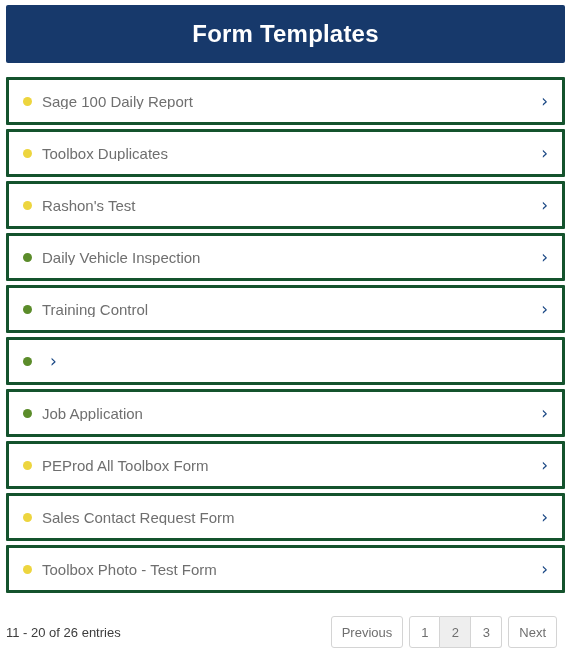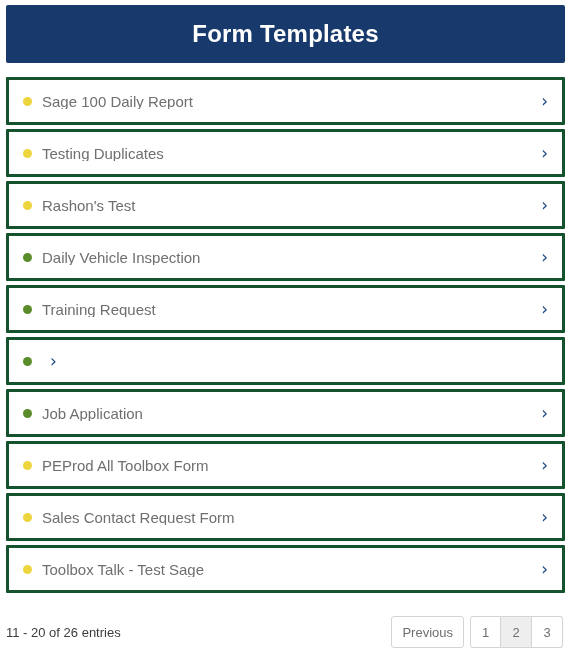--- a/index.html
+++ b/index.html
@@ -155,36 +155,36 @@
   </div>
 
   <div class="list" id="list-root">
       <div class="list-item">
         <span class="bullet" style="background: rgb(237, 213, 62);"></span>
         <span class="item-label">Sage 100 Daily Report</span>
         <span class="chevron">›</span>
       </div>
       <div class="list-item">
         <span class="bullet" style="background: rgb(237, 213, 62);"></span>
-        <span class="item-label">Testing Duplicates</span>
+        <span class="item-label">Toolbox Duplicates</span>
         <span class="chevron">›</span>
       </div>
       <div class="list-item">
         <span class="bullet" style="background: rgb(237, 213, 62);"></span>
         <span class="item-label">Rashon's Test</span>
         <span class="chevron">›</span>
       </div>
       <div class="list-item">
         <span class="bullet" style="background: rgb(91, 140, 42);"></span>
         <span class="item-label">Daily Vehicle Inspection</span>
         <span class="chevron">›</span>
       </div>
       <div class="list-item">
         <span class="bullet" style="background: rgb(91, 140, 42);"></span>
-        <span class="item-label">Training Request</span>
+        <span class="item-label">Training Control</span>
         <span class="chevron">›</span>
       </div>
       <div class="list-item">
         <span class="bullet" style="background: rgb(91, 140, 42);"></span>
         <span class="chevron">›</span>
       </div>
       <div class="list-item">
         <span class="bullet" style="background: rgb(91, 140, 42);"></span>
         <span class="item-label">Job Application</span>
         <span class="chevron">›</span>
@@ -194,30 +194,31 @@
         <span class="item-label">PEProd All Toolbox Form</span>
         <span class="chevron">›</span>
       </div>
       <div class="list-item">
         <span class="bullet" style="background: rgb(237, 213, 62);"></span>
         <span class="item-label">Sales Contact Request Form</span>
         <span class="chevron">›</span>
       </div>
       <div class="list-item">
         <span class="bullet" style="background: rgb(237, 213, 62);"></span>
-        <span class="item-label">Toolbox Talk - Test Sage</span>
+        <span class="item-label">Toolbox Photo - Test Form</span>
         <span class="chevron">›</span>
       </div>
     </div>
 
   <div class="footer">
     <div class="entries-info">11 - 20 of 26 entries</div>
     <div class="pagination">
       <div class="pg-btn pg-nav">Previous</div>
       <div class="pg-group pg-num-group" id="pg-numbers">
           <div class="pg-btn">1</div>
           <div class="pg-btn active">2</div>
           <div class="pg-btn">3</div>
         </div>
+      <div class="pg-btn pg-nav">Next</div>
     </div>
   </div>
 
 </div>
 
 </body></html>

